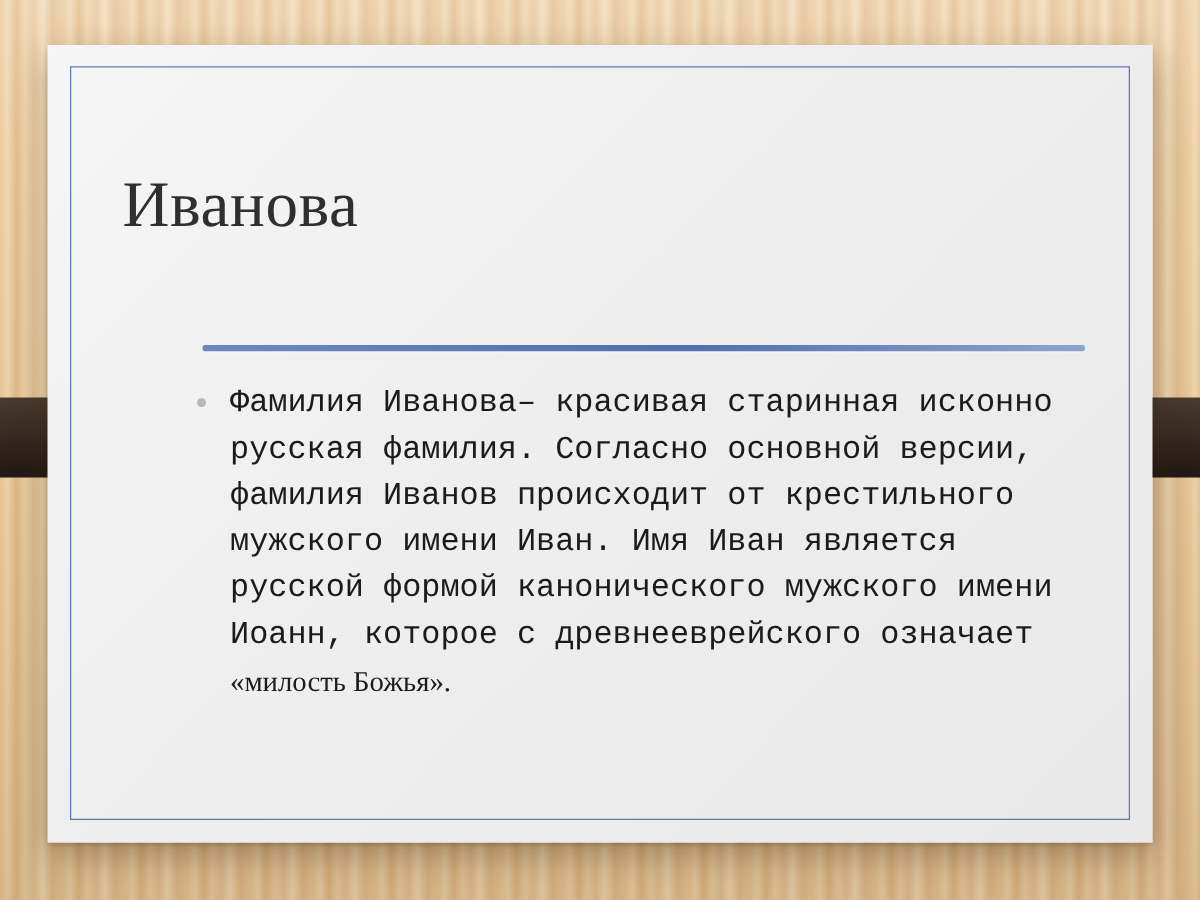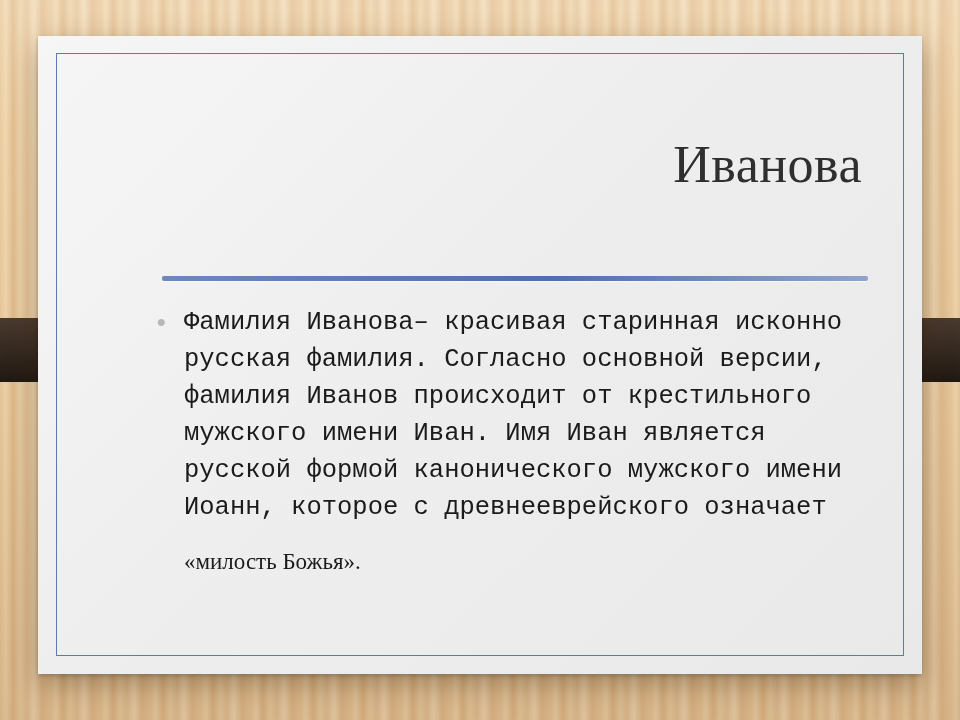--- a/index.html
+++ b/index.html
@@ -84,21 +84,21 @@
     bottom: 18px;
     border: 1px solid #5b79b5;
     pointer-events: none;
   }
 
   .title {
     position: absolute;
     left: 60px;
     top: 100px;
     width: 764px;
-    text-align: right;
+    text-align: left;
     font-size: 52px;
     line-height: 1.1;
     color: #2f2f2f;
     font-family: "Liberation Serif", serif;
     font-weight: normal;
     letter-spacing: 0.5px;
   }
 
   .rule {
     position: absolute;
@@ -132,21 +132,21 @@
   }
   .bullet-text {
     flex: 1 1 auto;
     font-size: 25.5px;
     line-height: 37px;
     color: #1b1b1b;
     font-family: Liberation Mono, monospace;
   }
 
   .closing {
-    margin-top: 20px;
+    margin-top: 4px;
     margin-left: 28px;
     font-size: 23px;
     line-height: 32px;
     color: #1b1b1b;
     font-family: "Liberation Serif", serif;
   }
 </style>
 </head>
 <body>
 

